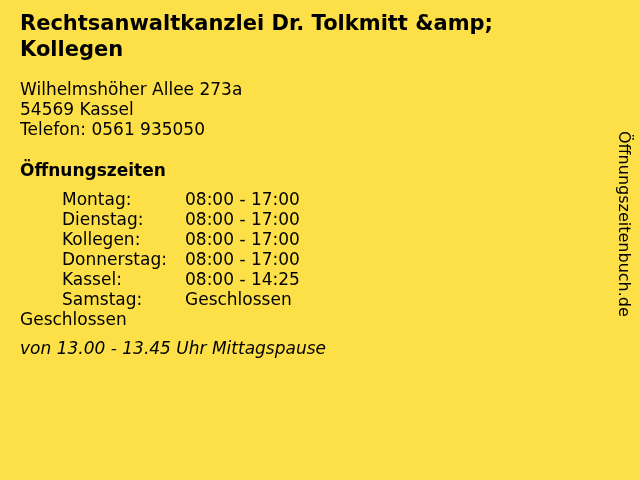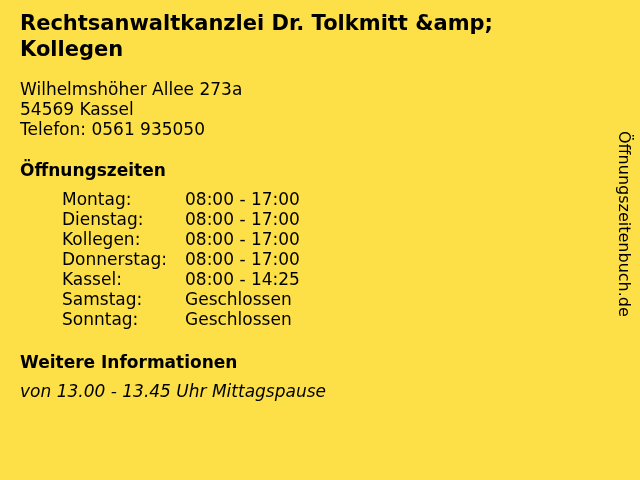--- a/index.html
+++ b/index.html
@@ -99,25 +99,23 @@
       </div>
       <div class="hours-row">
         <span class="hours-day">Kassel:</span>
         <span class="hours-time">08:00 - 14:25</span>
       </div>
       <div class="hours-row">
         <span class="hours-day">Samstag:</span>
         <span class="hours-time">Geschlossen</span>
       </div>
       <div class="hours-row">
-        <span class="hours-day">Sonntag:</span>
         <span class="hours-time">Geschlossen</span>
       </div>
     </div>
 
-    <div class="section-heading info-heading">Weitere Informationen</div>
 
     <div class="info-text">von 13.00 - 13.45 Uhr Mittagspause</div>
 
   </div>
 
   <div class="watermark">Öffnungszeitenbuch.de</div>
 </div>
 
 </body></html>

